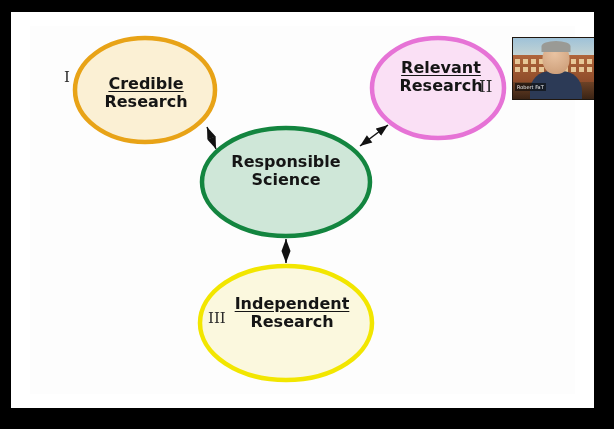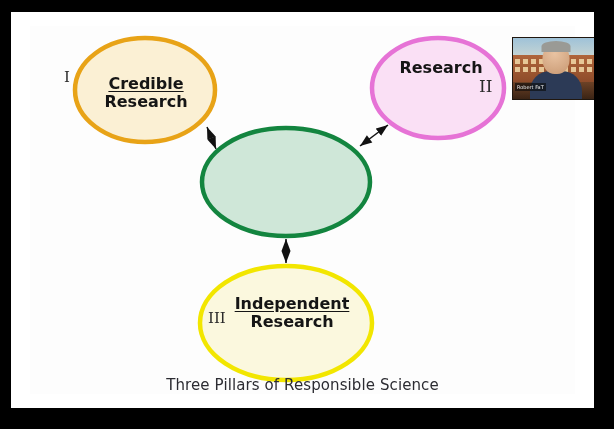--- a/index.html
+++ b/index.html
@@ -225,31 +225,35 @@
     </svg>
 
     <span class="numeral" id="numeral-i">I</span>
     <div class="node-text" id="node-credible-text">
       <span class="node-line1">Credible</span>
       <span class="node-line2">Research</span>
     </div>
 
     <span class="numeral" id="numeral-ii">II</span>
     <div class="node-text" id="node-relevant-text">
+      <span class="node-line1">Relevant</span>
       <span class="node-line2">Research</span>
     </div>
 
+    <div class="node-text node-plain" id="node-responsible-text">
+      <span class="node-line1">Responsible</span>
+      <span class="node-line2">Science</span>
+    </div>
 
     <span class="numeral" id="numeral-iii">III</span>
     <div class="node-text" id="node-independent-text">
       <span class="node-line1">Independent</span>
       <span class="node-line2">Research</span>
     </div>
 
-    <div id="slide-caption">Three Pillars of Responsible Science</div>
 
     <div id="webcam-tile">
       <div id="webcam-sky"></div>
       <div id="webcam-building"></div>
       <div class="win-row" id="win-row-1">
         <i></i>
           <i></i>
           <i></i>
           <i></i>
           <i></i>

